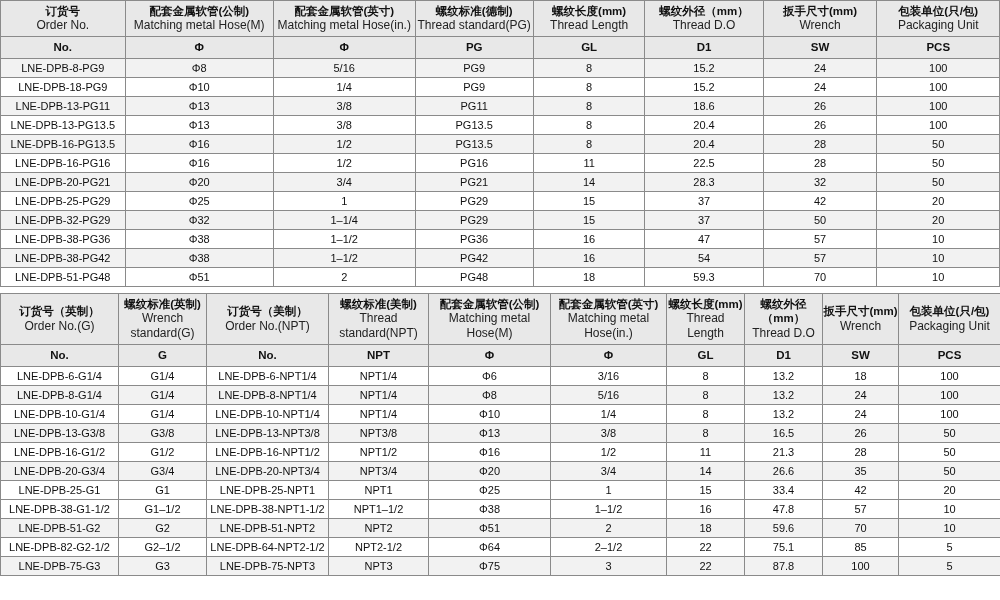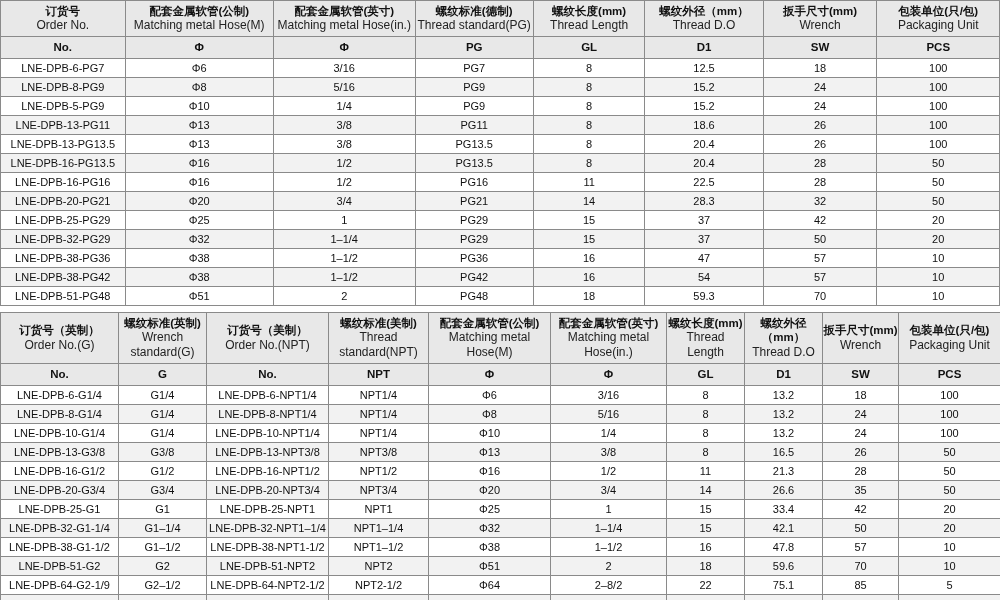--- a/index.html
+++ b/index.html
@@ -148,42 +148,32 @@
             </td>
           <td>
               <span class="hdr-sym">SW</span>
             </td>
           <td>
               <span class="hdr-sym">PCS</span>
             </td>
         </tr>
       </thead>
       <tbody id="t1body">
-          <tr>
-            <td class="left">LNE-DPB-6-PG7</td>
-            <td>Φ6</td>
-            <td>3/16</td>
-            <td>PG7</td>
-            <td>8</td>
-            <td>12.5</td>
-            <td>18</td>
-            <td>100</td>
-          </tr>
           <tr class="alt">
             <td class="left">LNE-DPB-8-PG9</td>
             <td>Φ8</td>
             <td>5/16</td>
             <td>PG9</td>
             <td>8</td>
             <td>15.2</td>
             <td>24</td>
             <td>100</td>
           </tr>
           <tr>
-            <td class="left">LNE-DPB-5-PG9</td>
+            <td class="left">LNE-DPB-18-PG9</td>
             <td>Φ10</td>
             <td>1/4</td>
             <td>PG9</td>
             <td>8</td>
             <td>15.2</td>
             <td>24</td>
             <td>100</td>
           </tr>
           <tr class="alt">
             <td class="left">LNE-DPB-13-PG11</td>
@@ -459,32 +449,20 @@
             <td>G1</td>
             <td class="left">LNE-DPB-25-NPT1</td>
             <td>NPT1</td>
             <td>Φ25</td>
             <td>1</td>
             <td>15</td>
             <td>33.4</td>
             <td>42</td>
             <td>20</td>
           </tr>
-          <tr class="alt">
-            <td class="left">LNE-DPB-32-G1-1/4</td>
-            <td>G1–1/4</td>
-            <td class="left">LNE-DPB-32-NPT1–1/4</td>
-            <td>NPT1–1/4</td>
-            <td>Φ32</td>
-            <td>1–1/4</td>
-            <td>15</td>
-            <td>42.1</td>
-            <td>50</td>
-            <td>20</td>
-          </tr>
           <tr>
             <td class="left">LNE-DPB-38-G1-1/2</td>
             <td>G1–1/2</td>
             <td class="left">LNE-DPB-38-NPT1-1/2</td>
             <td>NPT1–1/2</td>
             <td>Φ38</td>
             <td>1–1/2</td>
             <td>16</td>
             <td>47.8</td>
             <td>57</td>
@@ -496,26 +474,26 @@
             <td class="left">LNE-DPB-51-NPT2</td>
             <td>NPT2</td>
             <td>Φ51</td>
             <td>2</td>
             <td>18</td>
             <td>59.6</td>
             <td>70</td>
             <td>10</td>
           </tr>
           <tr>
-            <td class="left">LNE-DPB-64-G2-1/9</td>
+            <td class="left">LNE-DPB-82-G2-1/2</td>
             <td>G2–1/2</td>
             <td class="left">LNE-DPB-64-NPT2-1/2</td>
             <td>NPT2-1/2</td>
             <td>Φ64</td>
-            <td>2–8/2</td>
+            <td>2–1/2</td>
             <td>22</td>
             <td>75.1</td>
             <td>85</td>
             <td>5</td>
           </tr>
           <tr class="alt">
             <td class="left">LNE-DPB-75-G3</td>
             <td>G3</td>
             <td class="left">LNE-DPB-75-NPT3</td>
             <td>NPT3</td>

